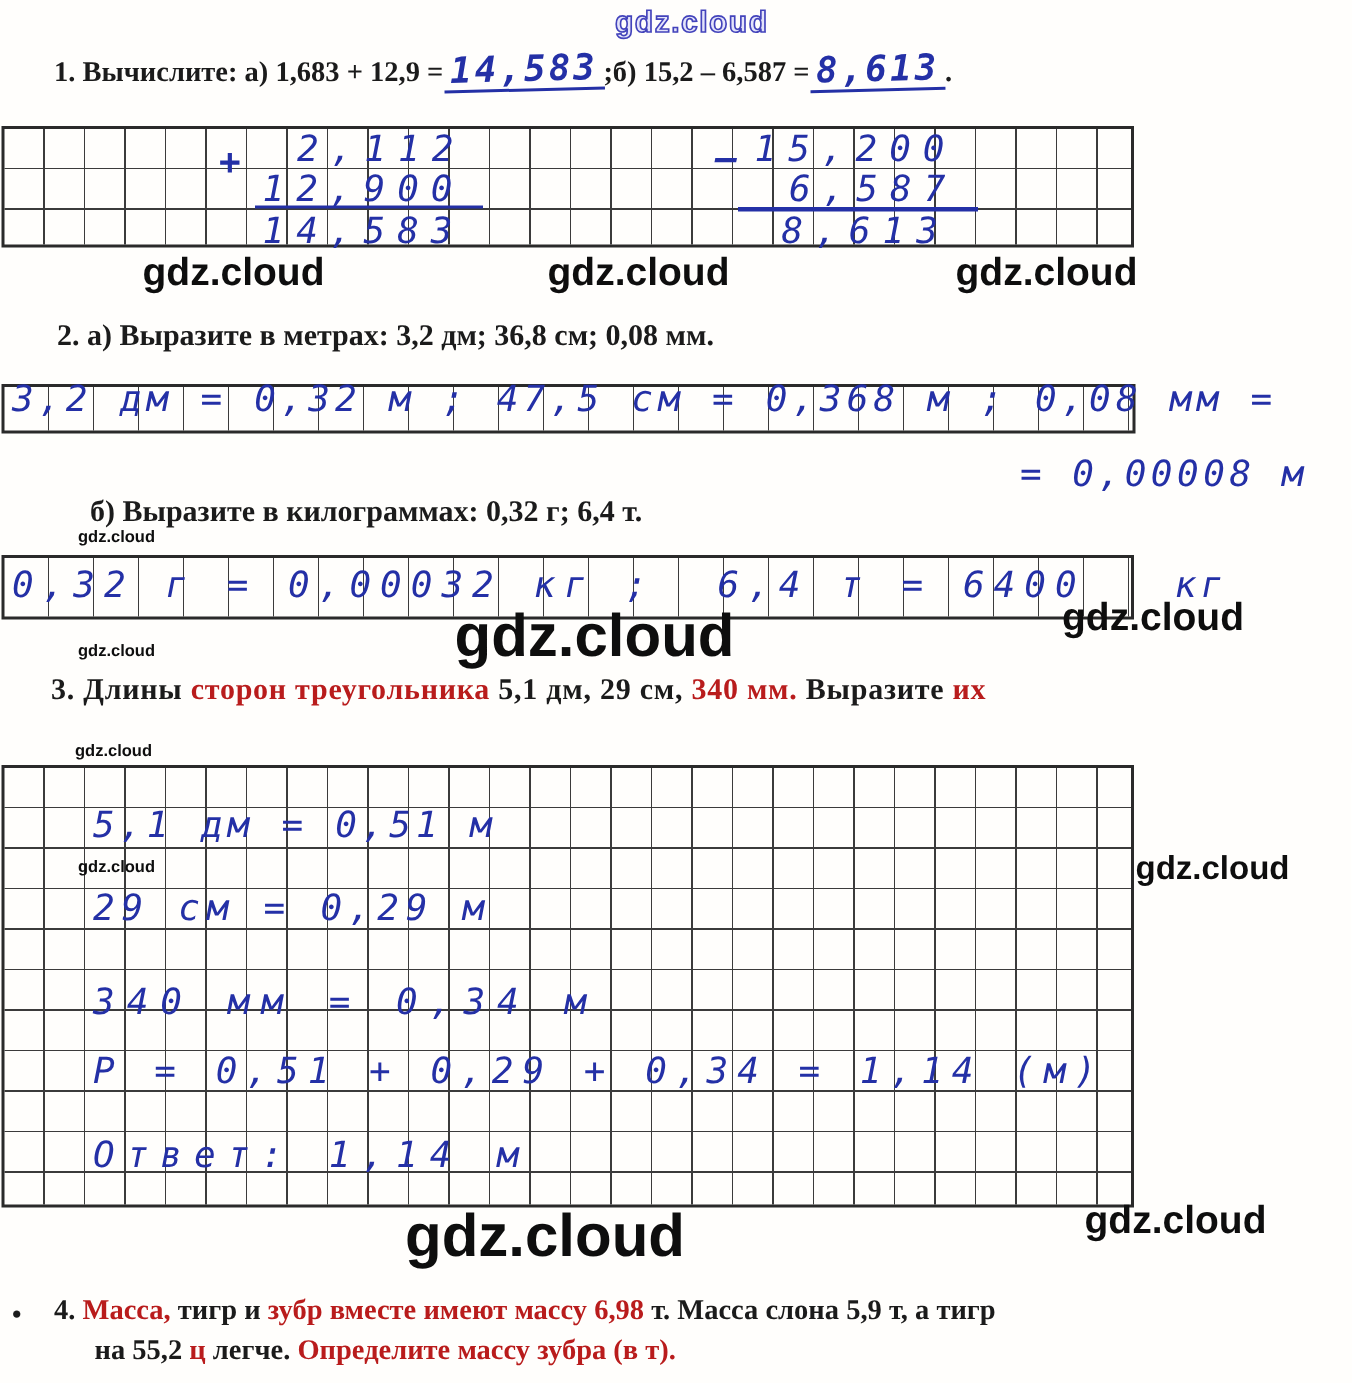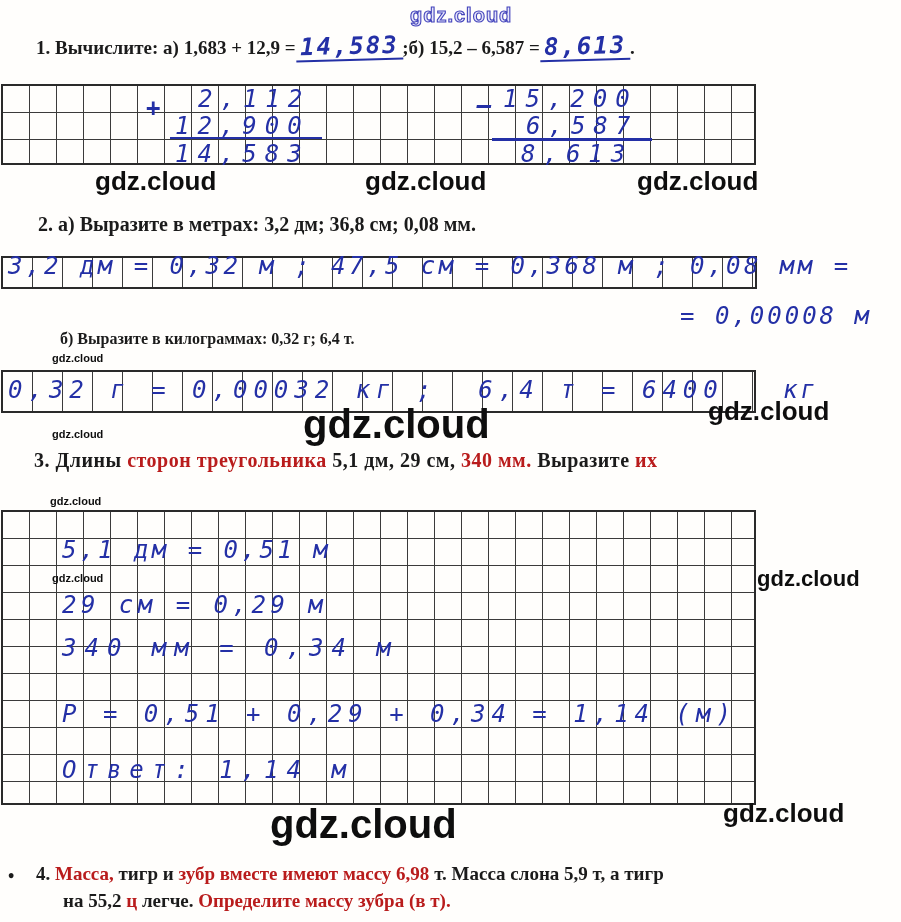--- a/index.html
+++ b/index.html
@@ -83,41 +83,41 @@
   <div class="wm wm-med" style="left:95px;  top:166px;">gdz.cloud</div>
   <div class="wm wm-med" style="left:365px; top:166px;">gdz.cloud</div>
   <div class="wm wm-med" style="left:637px; top:166px;">gdz.cloud</div>
 
   <div class="print-line" style="left:38px; top:213px; font-size:20px;">2. а) Выразите в метрах: 3,2 дм; 36,8 см; 0,08 мм.</div>
 
   <div class="grid grid-strip" style="left:1px; top:256px; width:756px; height:33px;"></div>
   <div class="hw" style="left:8px; top:254px; letter-spacing:3.5px;">3,2 дм = 0,32 м ; 47,5 см = 0,368 м ; 0,08 мм =</div>
   <div class="hw" style="left:680px; top:304px; letter-spacing:3px;">= 0,00008 м</div>
 
-  <div class="print-line" style="left:60px; top:330px; font-size:16px;">б) Выразите в килограммах: 0,32 г; 6,4 т.</div>
+  <div class="print-line" style="left:60px; top:330px; font-size:20px;">б) Выразите в килограммах: 0,32 г; 6,4 т.</div>
   <div class="wm wm-small" style="left:52px; top:352px;">gdz.cloud</div>
 
   <div class="grid grid-strip" style="left:1px; top:370px; width:755px; height:43px;"></div>
   <div class="hw" style="left:8px; top:378px; letter-spacing:6px;">0,32 г = 0,00032 кг ;  6,4 т = 6400</div>
   <div class="hw" style="left:763px; top:378px; letter-spacing:3px;margin-left:20px;">кг</div>
 
   <div class="wm wm-big" style="left:303px; top:402px;">gdz.cloud</div>
   <div class="wm wm-med" style="left:708px; top:396px;">gdz.cloud</div>
   <div class="wm wm-small" style="left:52px; top:428px;">gdz.cloud</div>
 
   <div class="print-line" style="left:34px; top:449px; font-size:20px; letter-spacing:0.5px;"><span class="seg-print">3. Длины </span><span class="seg-teal">сторон треугольника</span><span class="seg-print"> 5,1 дм, 29 см, </span><span class="seg-teal">340 мм.</span><span class="seg-print"> Выразите </span><span class="seg-teal">их</span></div>
   <div class="wm wm-small" style="left:50px; top:495px;">gdz.cloud</div>
 
   <div class="grid grid-27" style="left:1px; top:510px; width:755px; height:295px;"></div>
   <div class="wm wm-small" style="left:52px; top:572px;">gdz.cloud</div>
   <div class="wm" style="left:757px; top:566px; font-size:22px; font-weight:600;">gdz.cloud</div>
 
   <div class="hw" style="left:62px; top:538px; letter-spacing:3.5px;">5,1 дм = 0,51 м</div>
   <div class="hw" style="left:62px; top:593px; letter-spacing:4.5px;">29 см = 0,29 м</div>
-  <div class="hw" style="left:62px; top:636px; letter-spacing:8px;">340 мм = 0,34 м</div>
+  <div class="hw" style="left:62px; top:656px; letter-spacing:8px;">340 мм = 0,34 м</div>
   <div class="hw" style="left:62px; top:702px; letter-spacing:6px;">P = 0,51 + 0,29 + 0,34 = 1,14 (м)</div>
   <div class="hw" style="left:62px; top:758px; letter-spacing:8px;">Ответ: 1,14 м</div>
 
   <div class="wm wm-big" style="left:270px; top:802px;">gdz.cloud</div>
   <div class="wm wm-med" style="left:723px; top:798px;">gdz.cloud</div>
 
   <div class="print-line" style="left:8px; top:866px; font-size:18px;">•</div>
   <div class="print-line" style="left:36px; top:863px;"><span class="seg-print">4. </span><span class="seg-teal">Масса, </span><span class="seg-print">тигр и </span><span class="seg-teal">зубр вместе имеют массу 6,98 </span><span class="seg-print">т. Масса слона 5,9 т, а тигр</span></div>
   <div class="print-line" style="left:63px; top:890px;"><span class="seg-print">на 55,2 </span><span class="seg-teal">ц </span><span class="seg-print">легче. </span><span class="seg-teal">Определите массу зубра (в т).</span></div>
 

